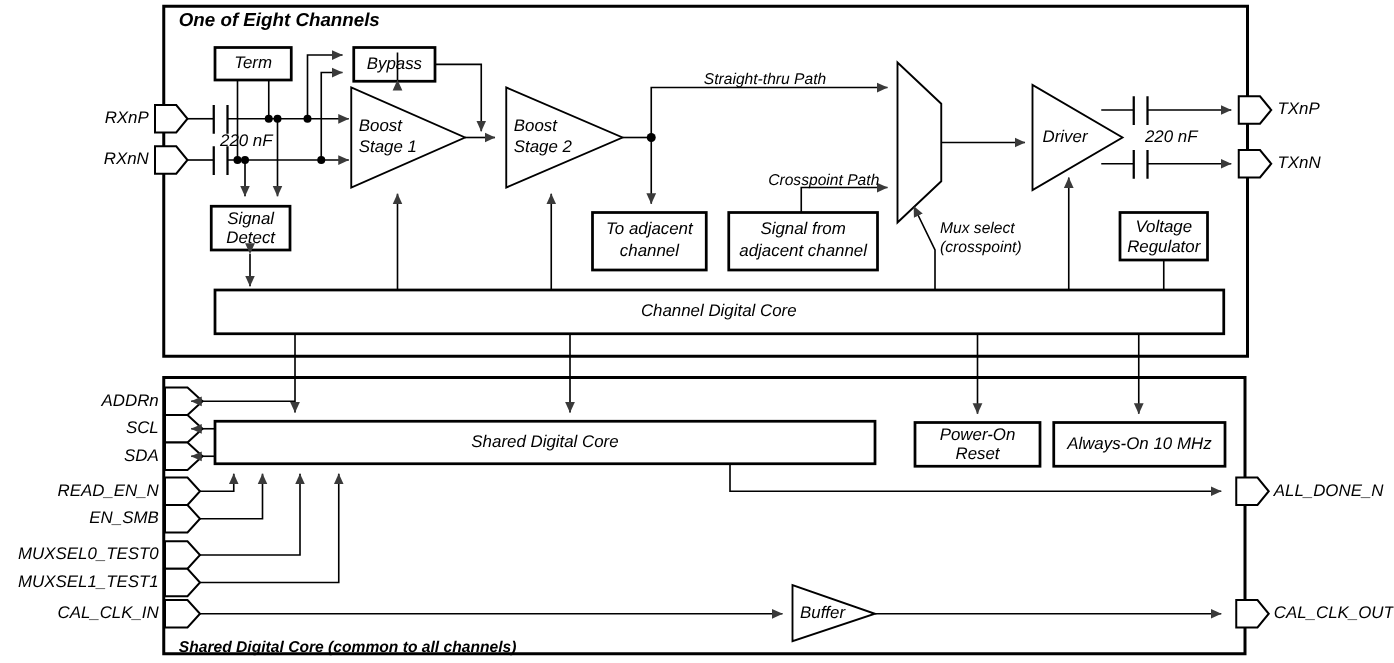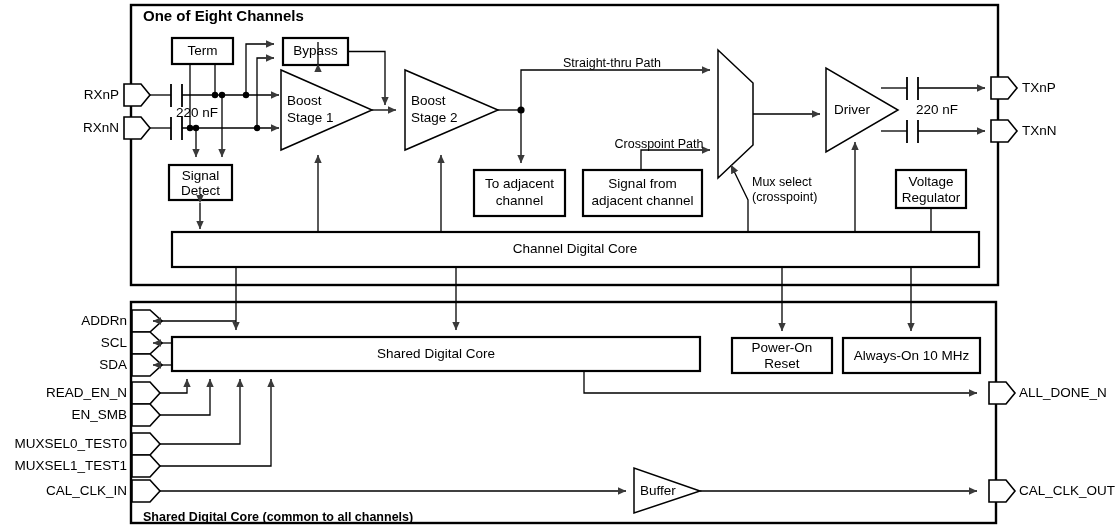--- a/index.html
+++ b/index.html
@@ -1,17 +1,17 @@
 <!DOCTYPE html>
 <html><head>
 <meta charset="utf-8">
 <style>
   html,body{margin:0;padding:0;background:#ffffff;}
   #root{position:relative;width:1115px;height:530px;overflow:hidden;background:#fff;
-        font-family:"Liberation Sans", sans-serif;}
+        font-family:"Liberation Sans", sans-serif;font-style:italic;}
   svg{display:block;}
   text{font-family:"Liberation Sans", sans-serif; fill:#000; dominant-baseline:middle;}
   .t-label{font-size:13.5px;}
   .t-block{font-size:13.5px;}
   .t-small{font-size:12.5px;}
   .t-title{font-size:15px;font-weight:bold;}
   .t-bottomtitle{font-size:12.5px;font-weight:bold;}
   .box{fill:#ffffff;stroke:#000000;stroke-width:2.2;}
   .outer{fill:none;stroke:#000000;stroke-width:2.4;}
   .bar{fill:#ffffff;stroke:#000000;stroke-width:2.2;}

